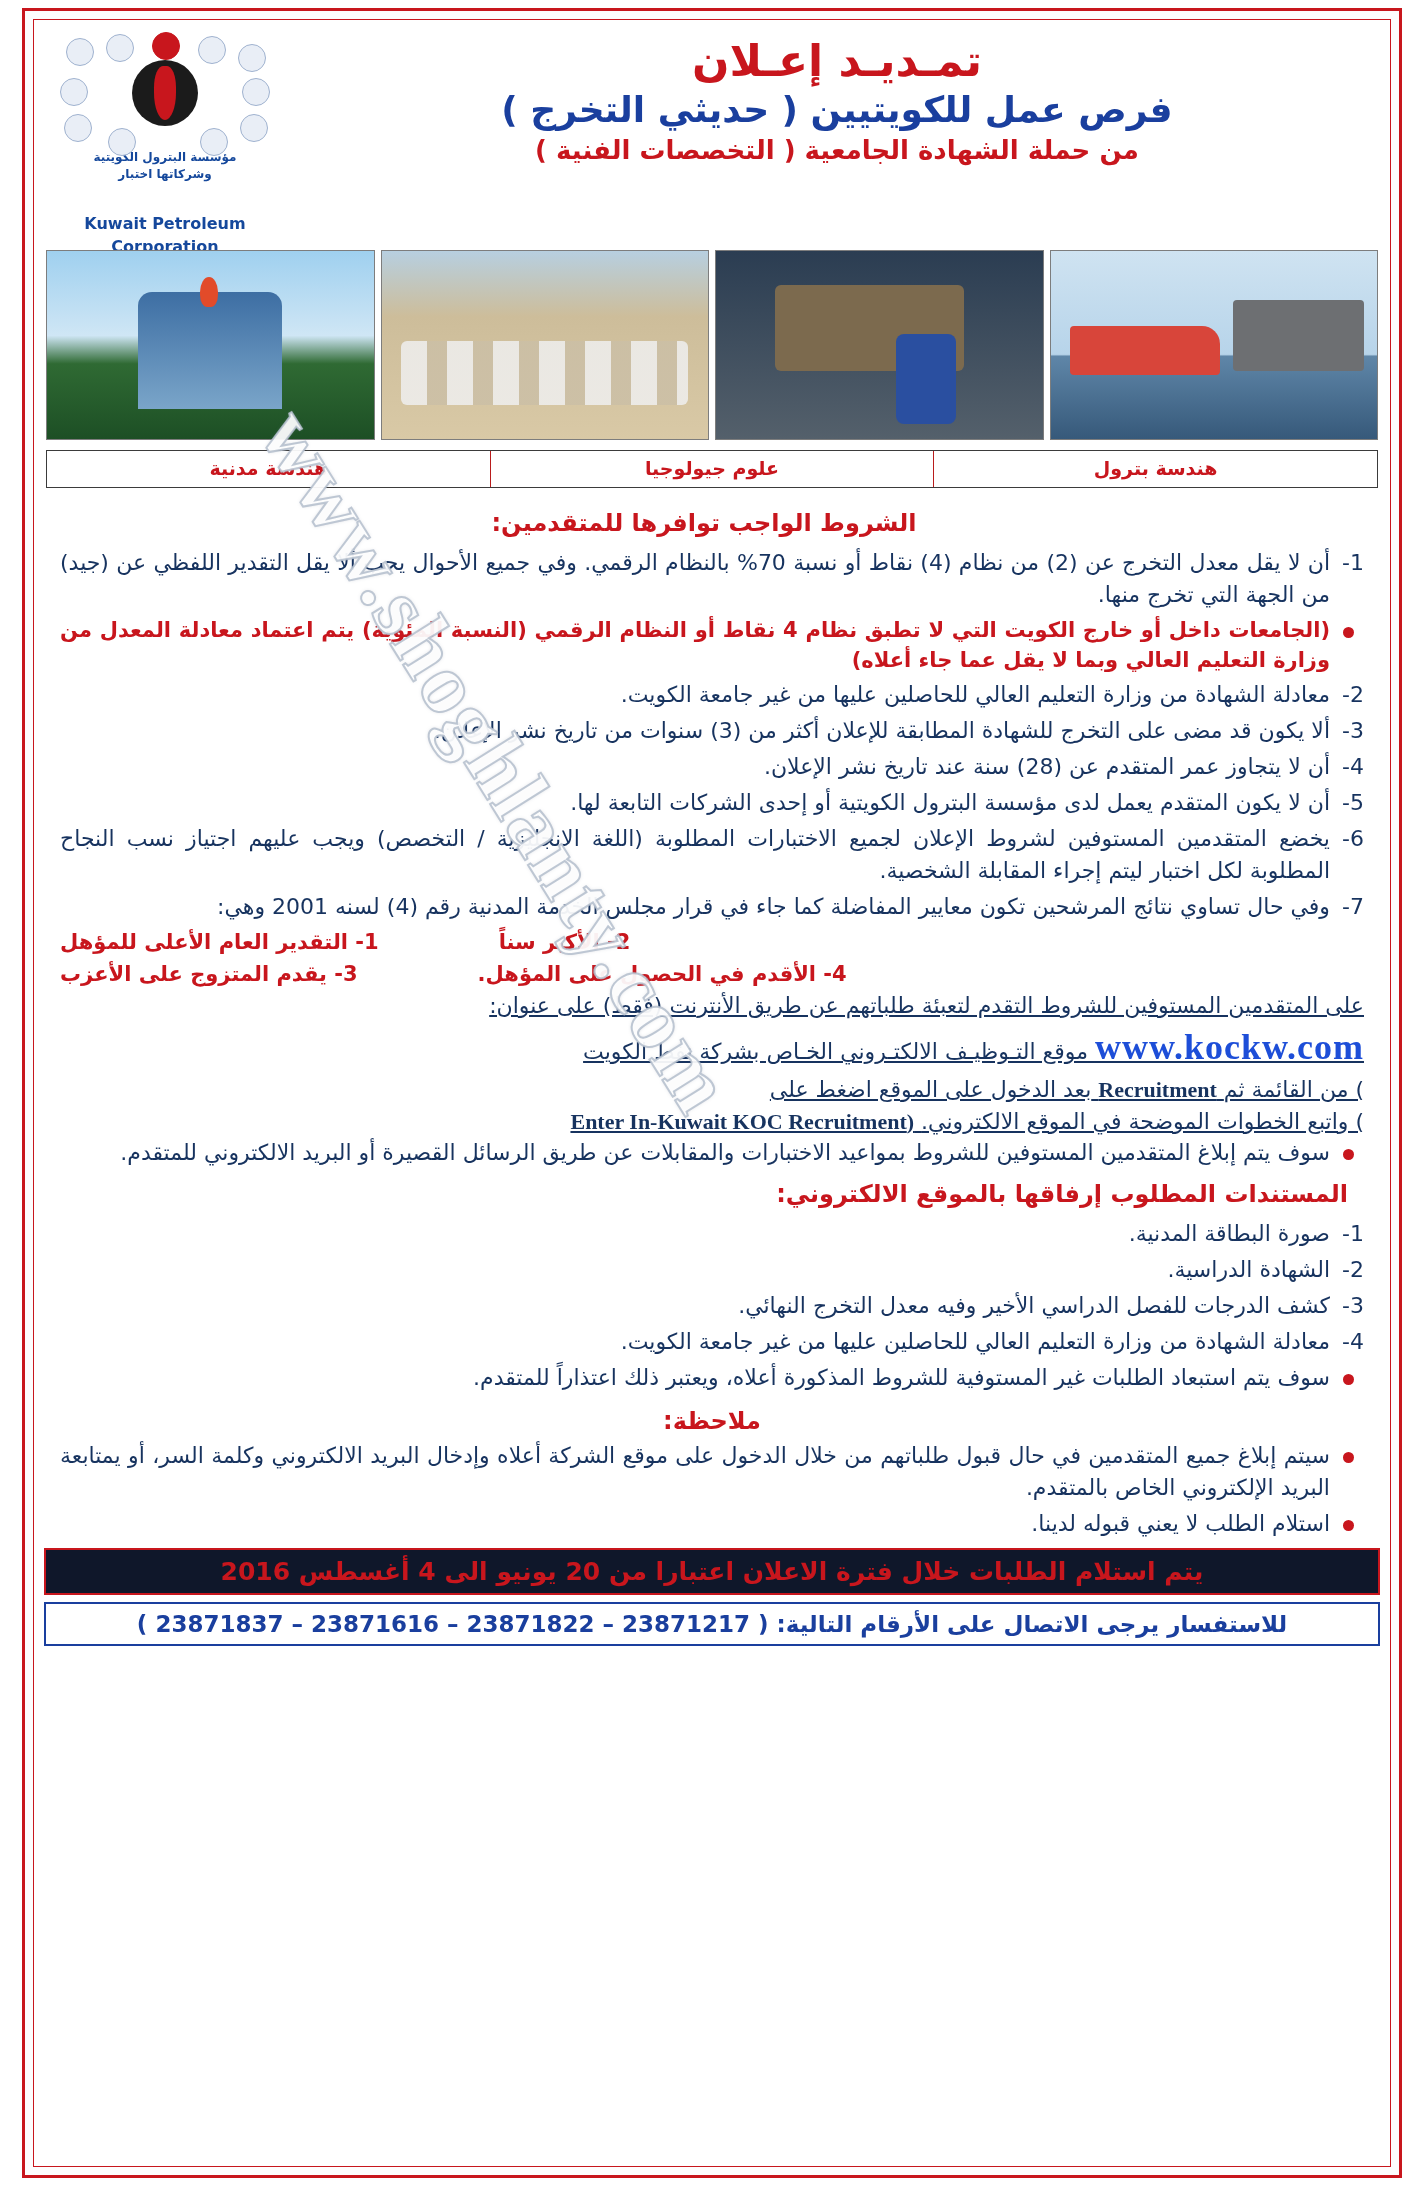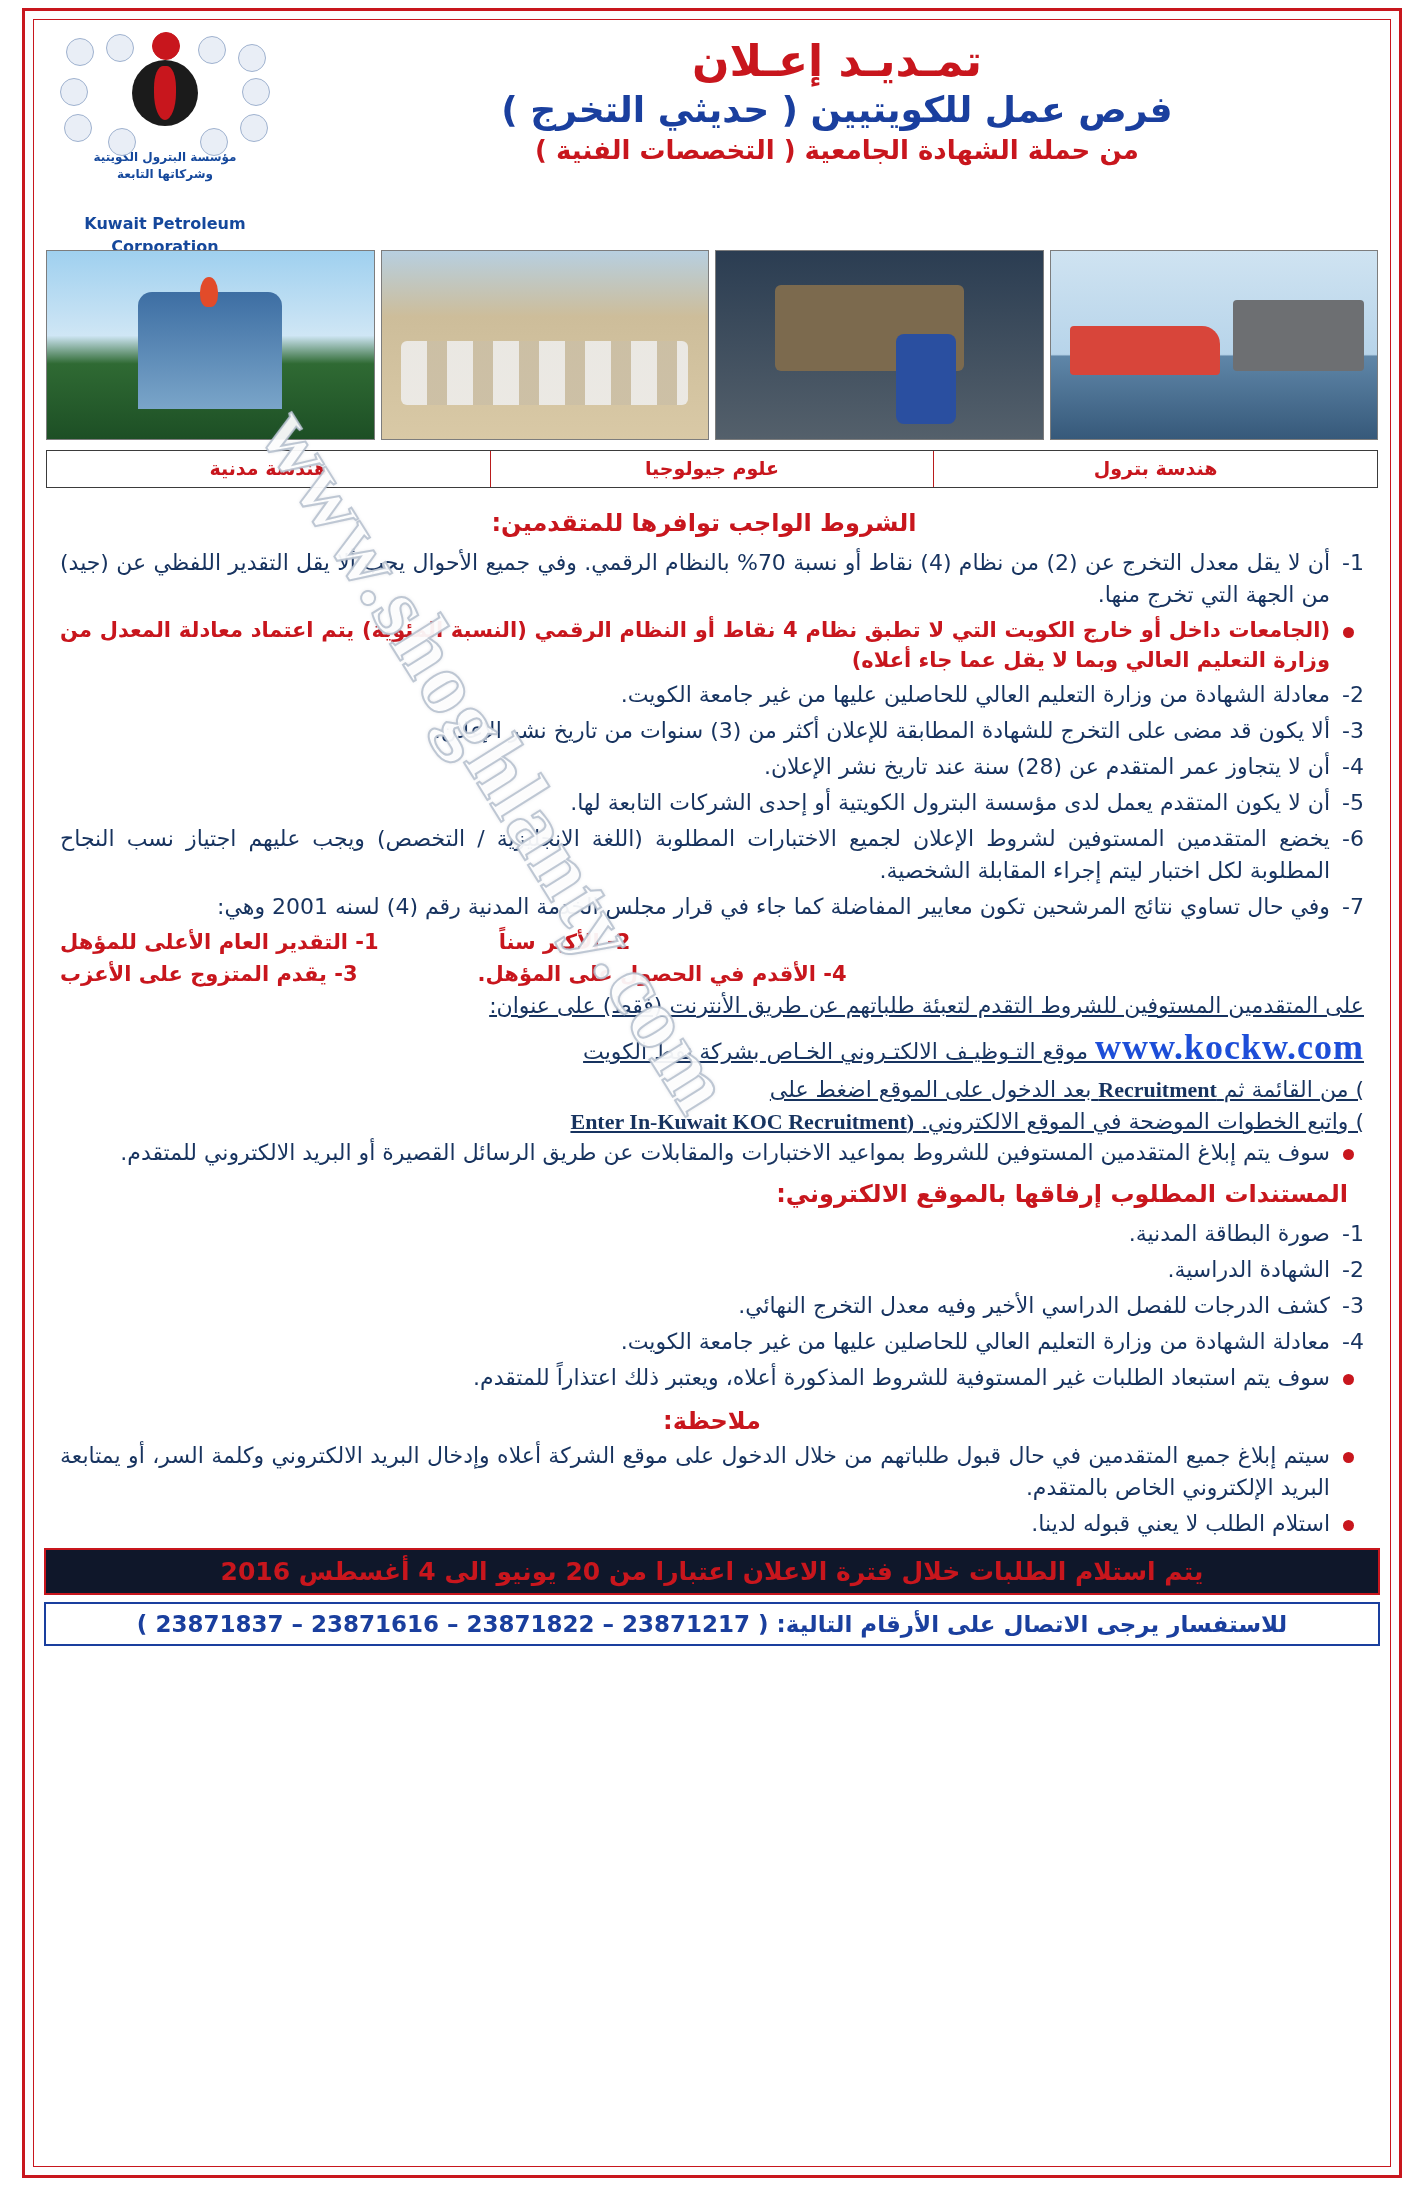--- a/index.html
+++ b/index.html
@@ -379,21 +379,21 @@
             <span class="logo-dot" style="left:0px;  top:40px;"></span>
             <span class="logo-dot" style="left:182px;top:40px;"></span>
             <span class="logo-dot" style="left:4px;  top:76px;"></span>
             <span class="logo-dot" style="left:48px; top:90px;"></span>
             <span class="logo-dot" style="left:140px;top:90px;"></span>
             <span class="logo-dot" style="left:180px;top:76px;"></span>
             <span class="logo-center"></span>
           </div>
           <div class="logo-sub">
             <div>مؤسسة البترول الكويتية</div>
-            <div>وشركاتها التابعة</div>
+            <div>وشركاتها اختبار</div>
             <div class="en">Kuwait Petroleum Corporation</div>
             <div class="en">and subsidiaries</div>
           </div>
         </div>
 
         <div class="header-text">
           <div class="t1">تمـديـد إعـلان</div>
           <div class="t2">فرص عمل للكويتيين ( حديثي التخرج )</div>
           <div class="t4">من حملة الشهادة الجامعية ( التخصصات الفنية )</div>
         </div>

